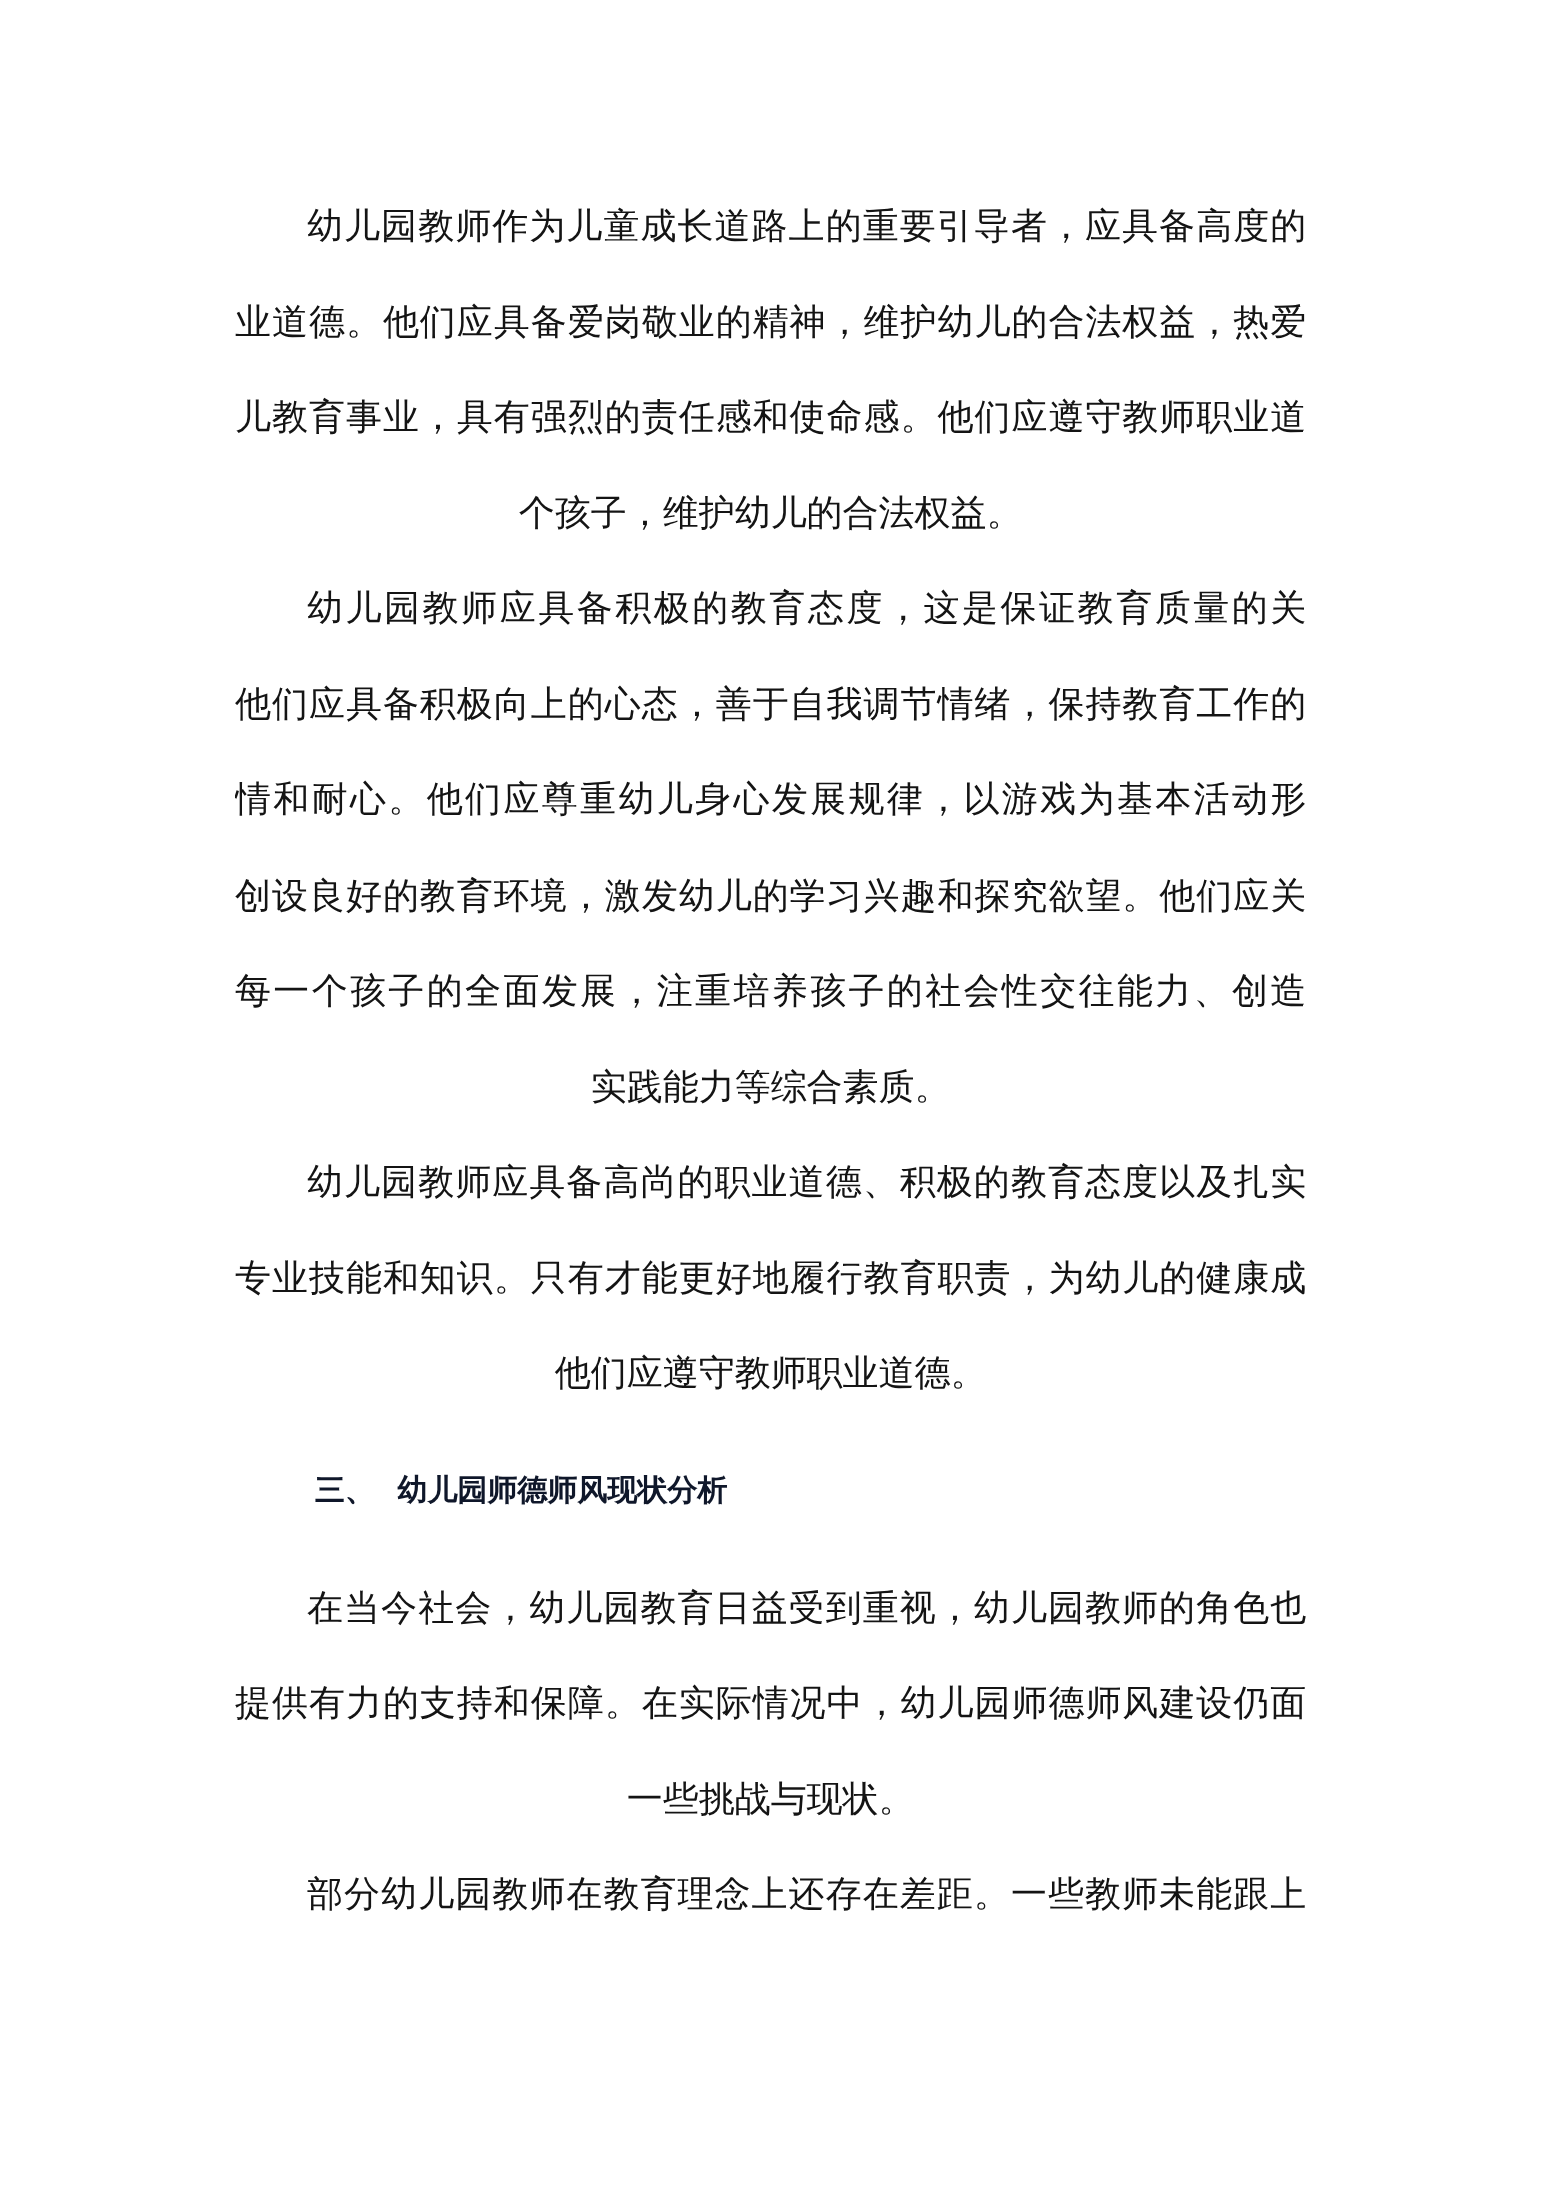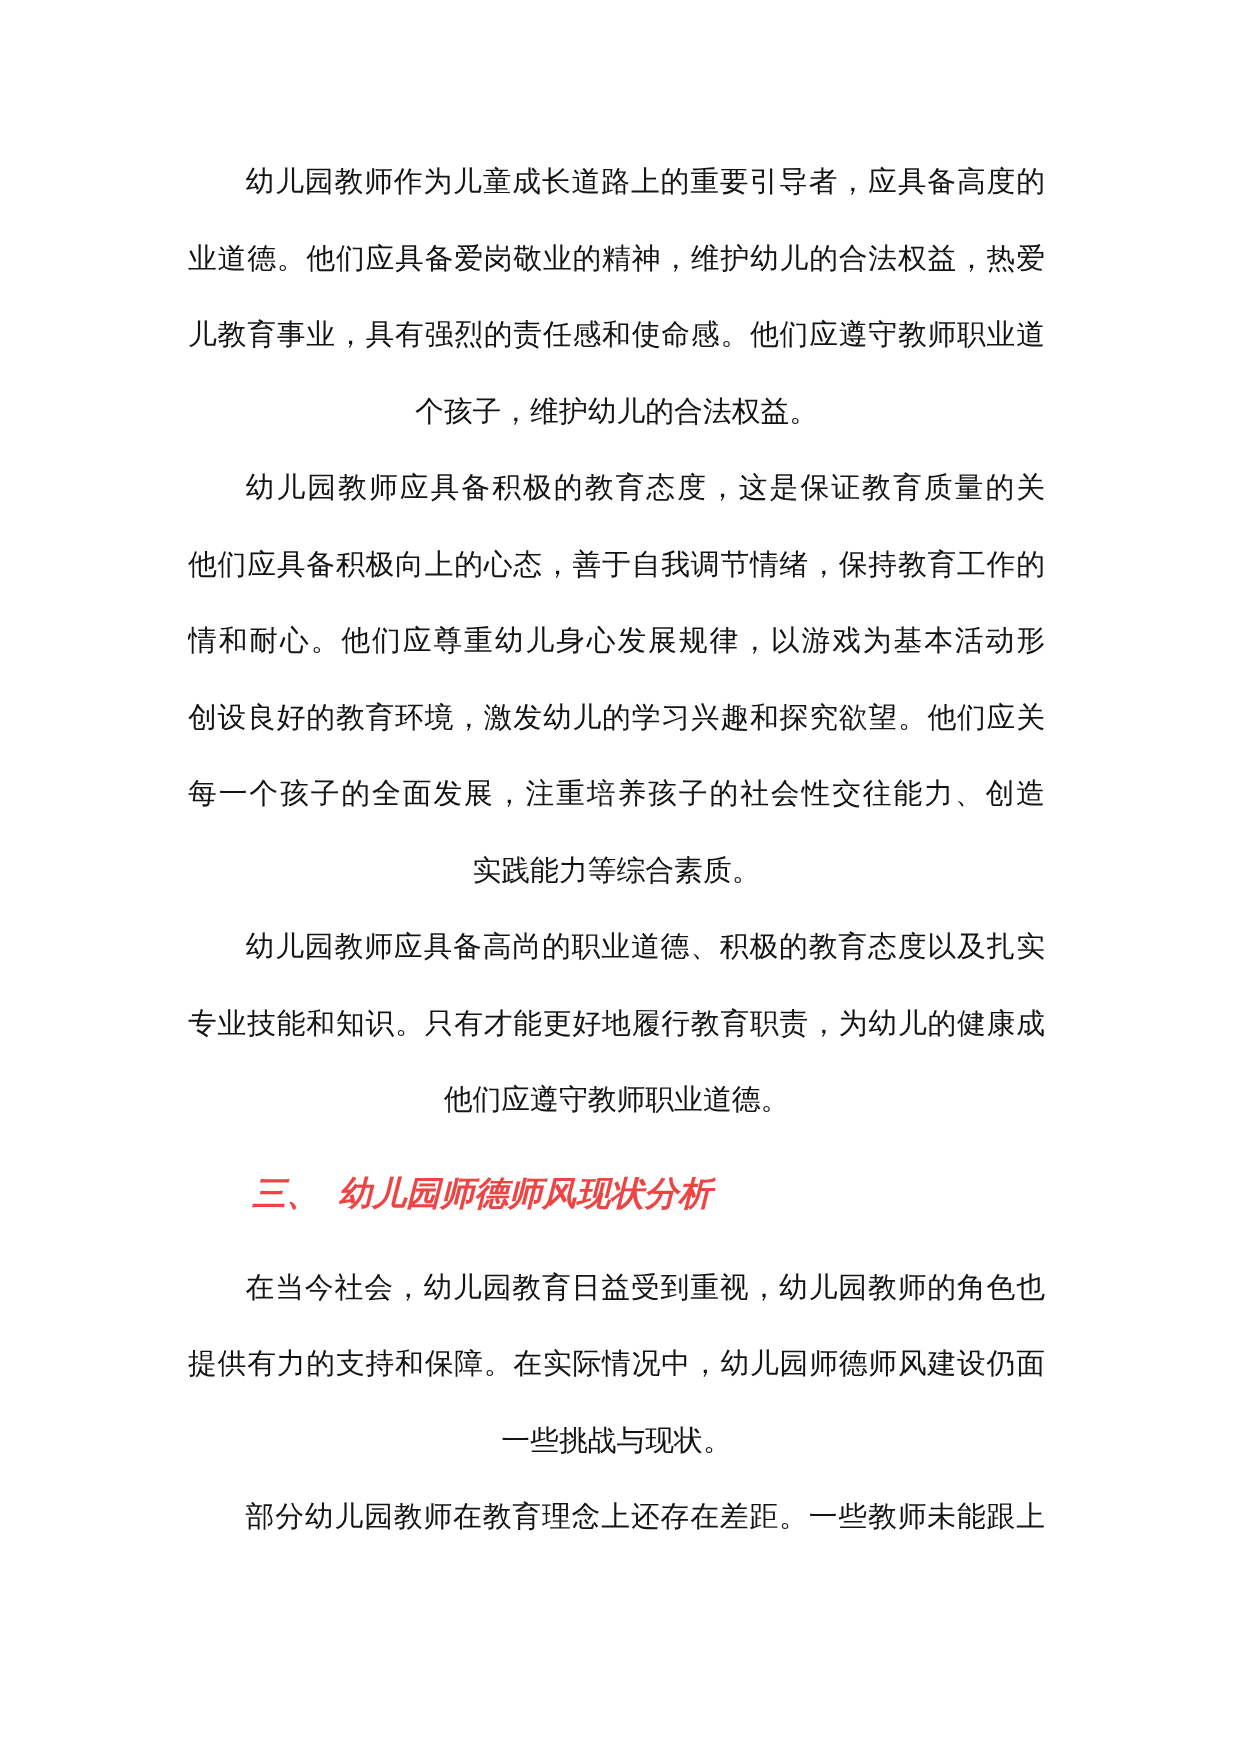--- a/index.html
+++ b/index.html
@@ -39,26 +39,25 @@
     text-align-last: justify;
   }
   .indent {
     text-indent: 57.6px;
   }
   .heading {
     margin: 0;
     padding-left: 64px;
     height: 111px;
     line-height: 111px;
-    font-size: 34px;
+    font-size: 24px;
     font-weight: bold;
-    color: #ef4444;
+    color: #0f172a;
     overflow: hidden;
     white-space: nowrap;
-    font-style: italic;
   }
   .h-title {
     margin-left: 18px;
   }
 </style>
 </head>
 <body>
 
 <div class="page">
 

